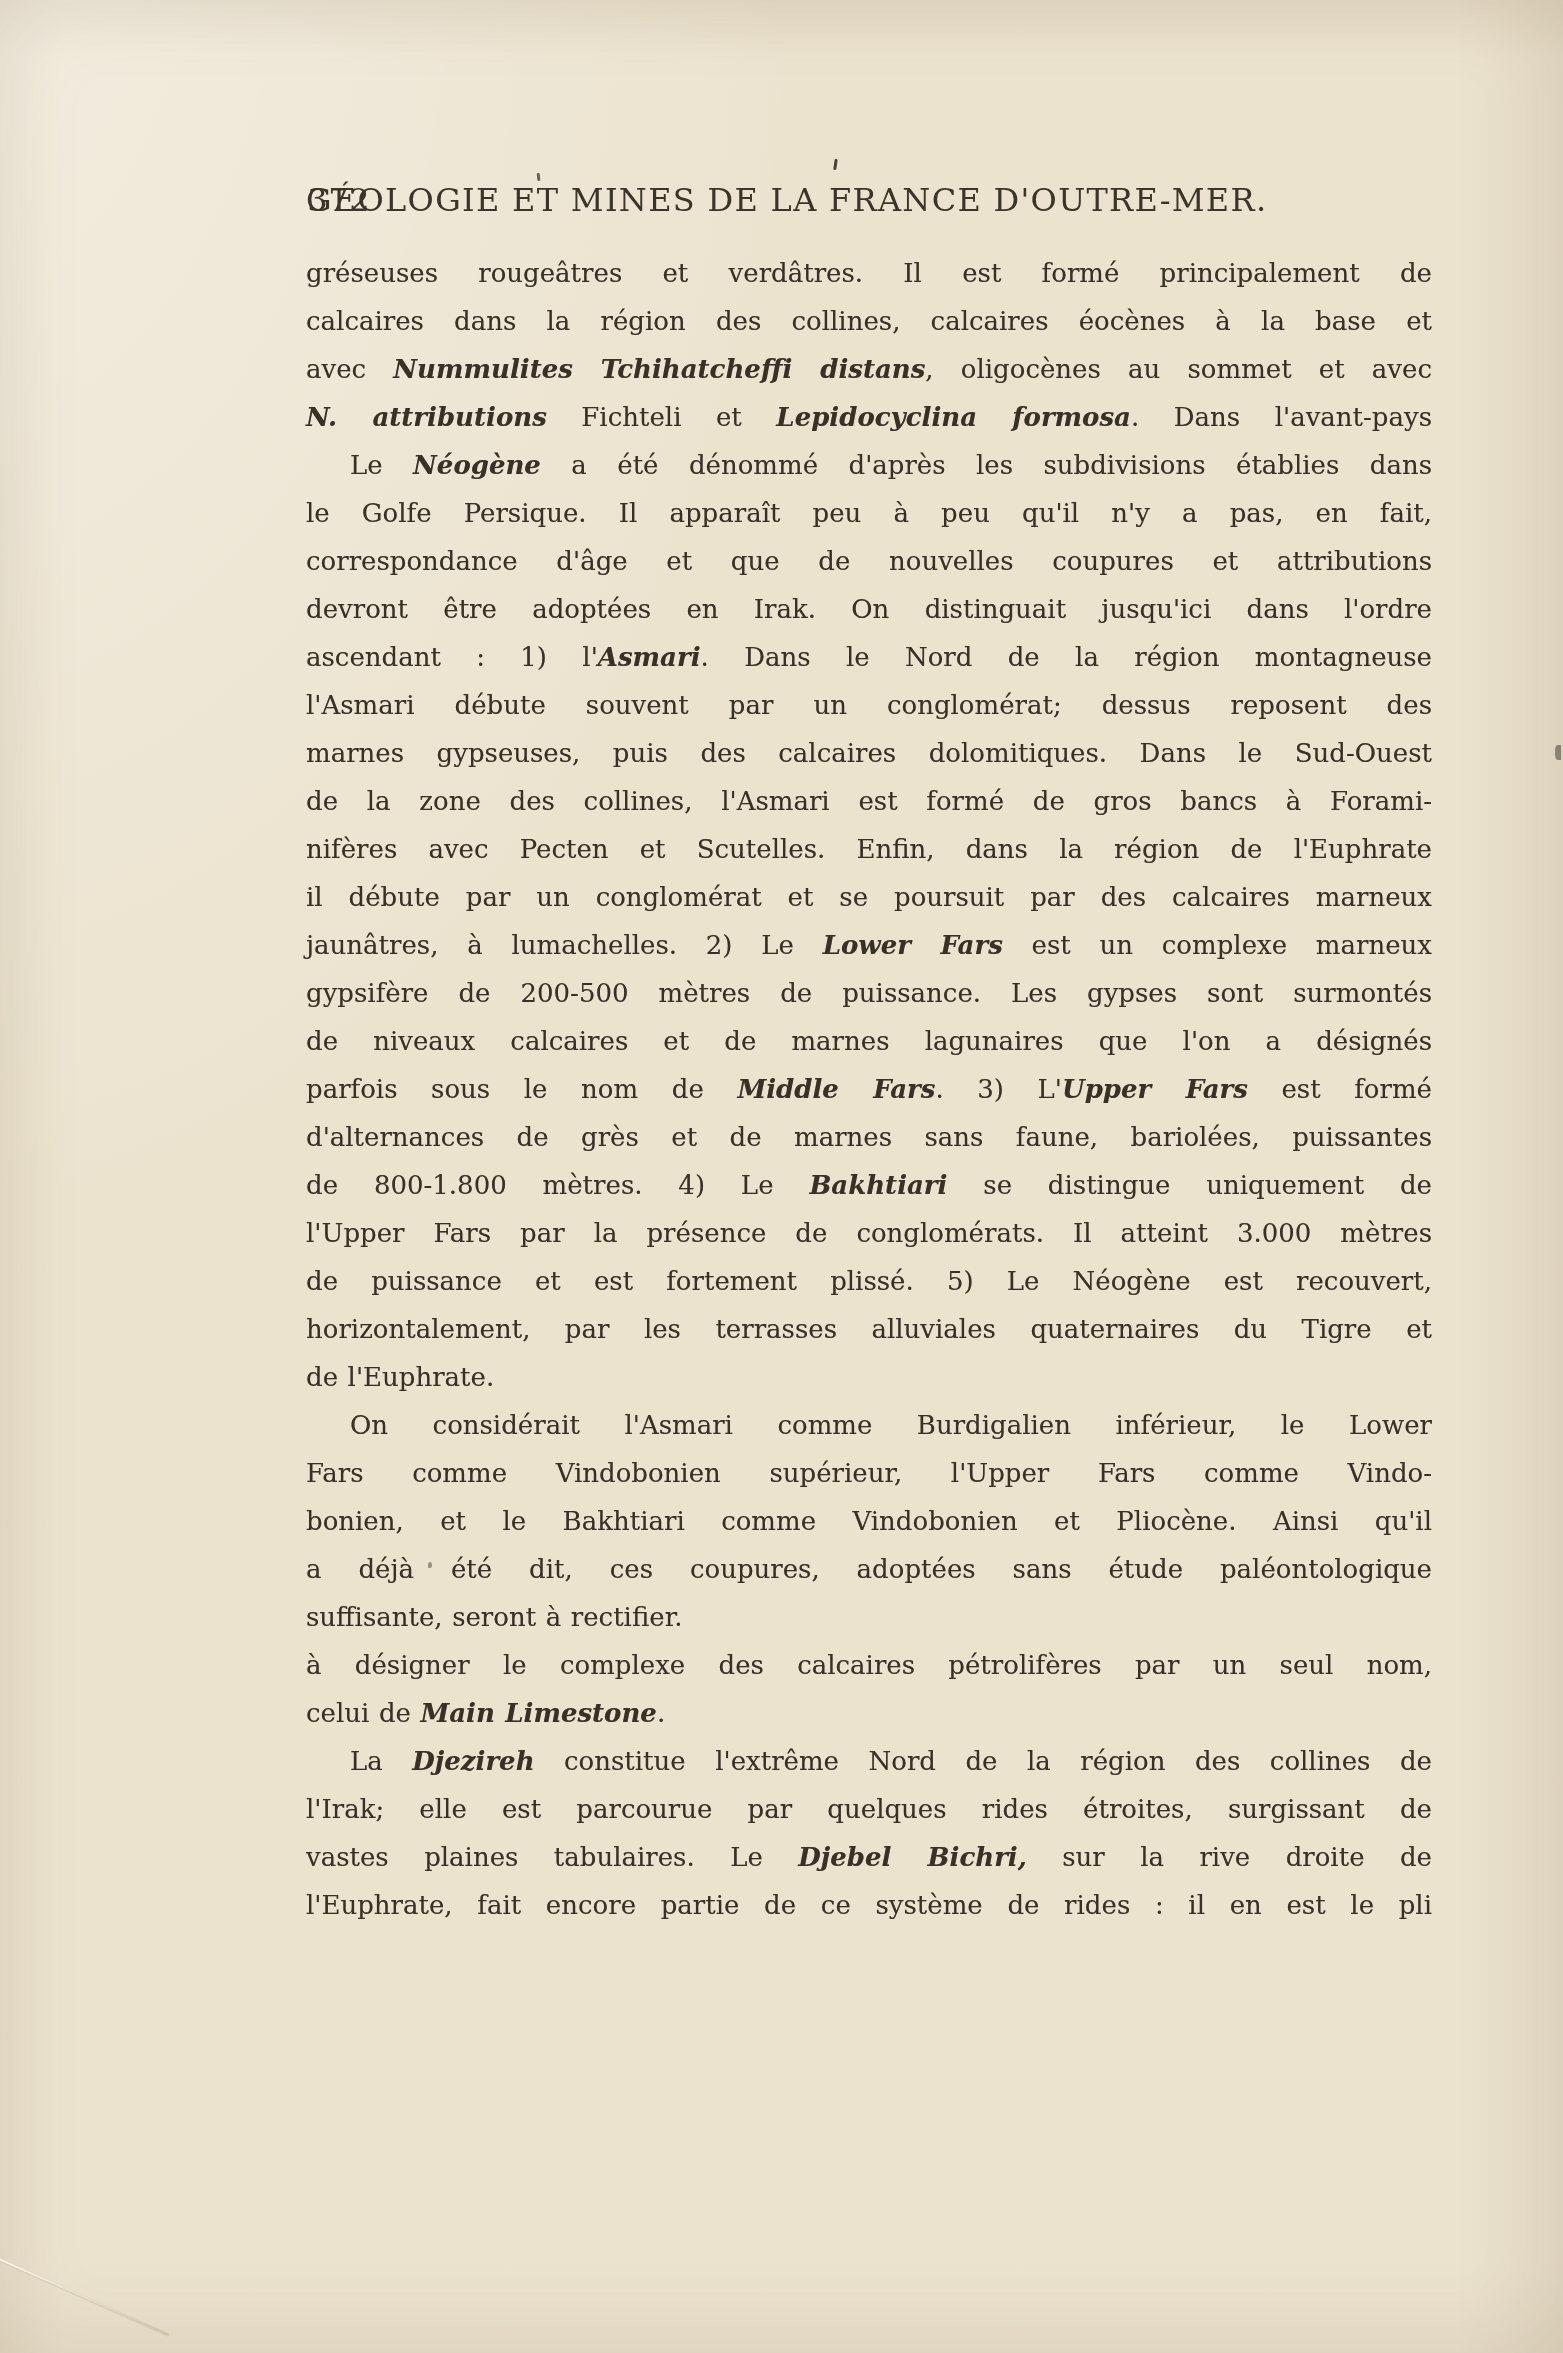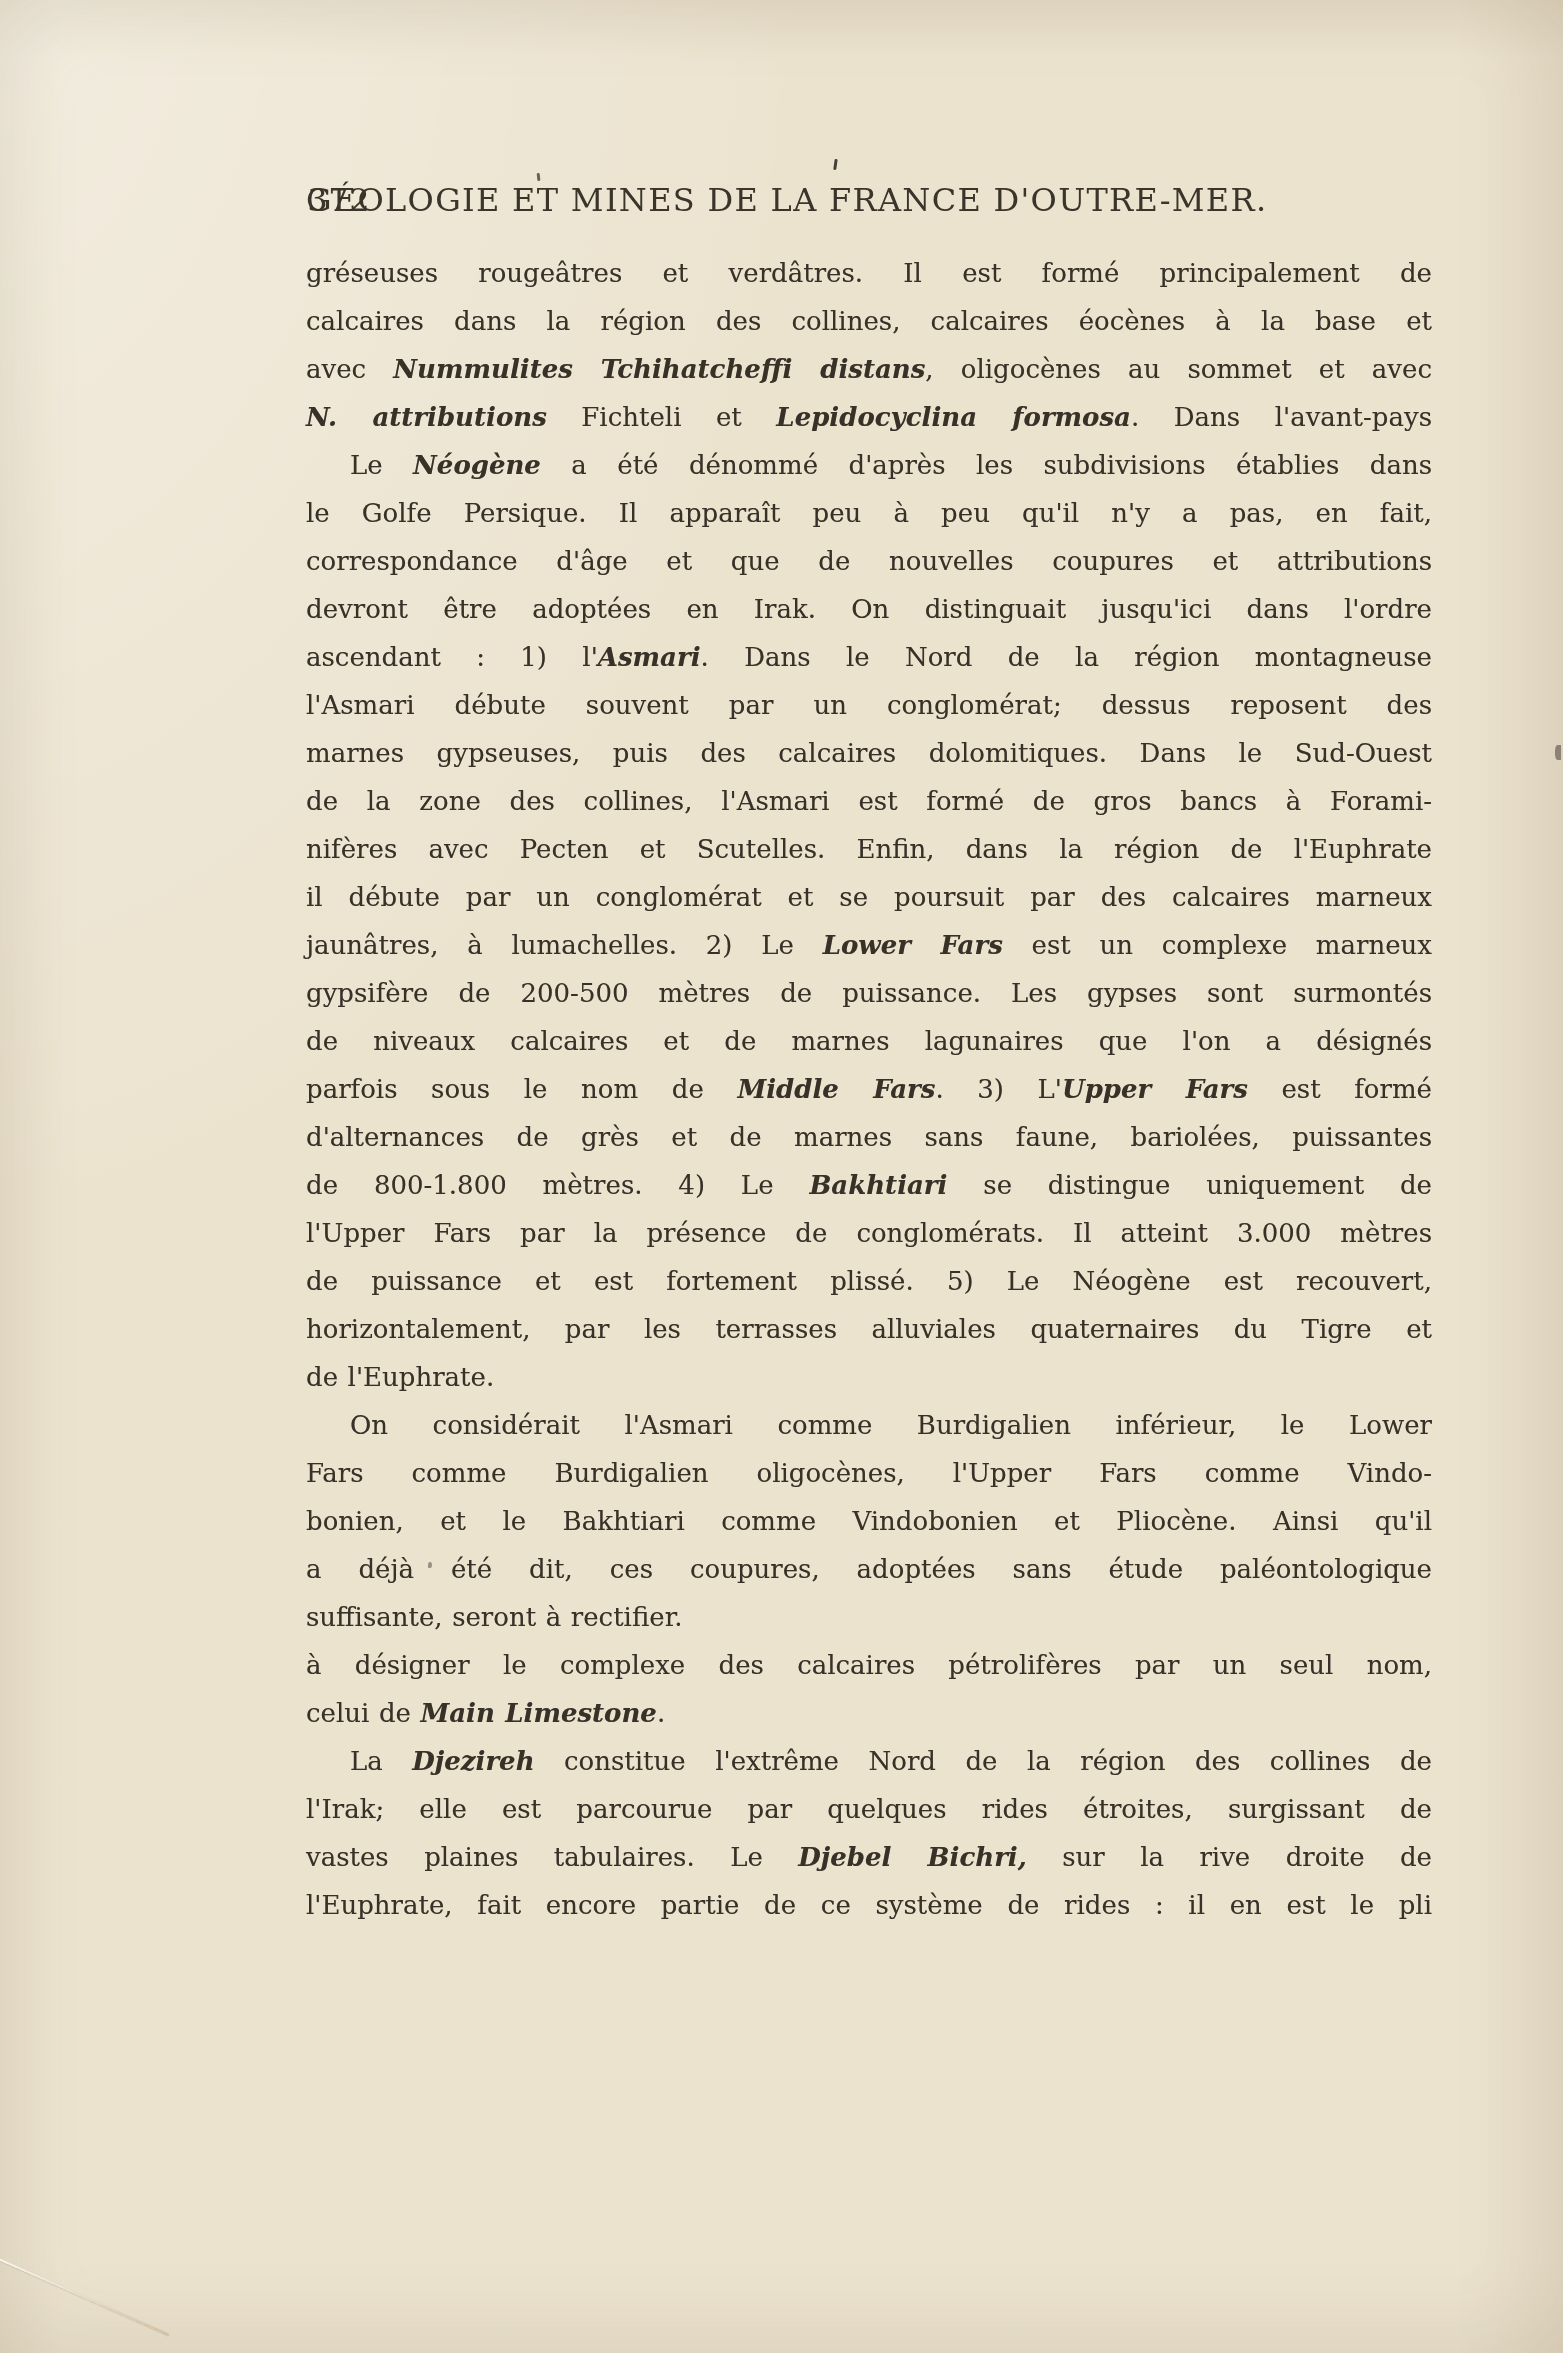--- a/index.html
+++ b/index.html
@@ -89,21 +89,21 @@
       <div class="line"><span>gypsifère de 200-500 mètres de puissance. Les gypses sont surmontés</span></div>
       <div class="line"><span>de niveaux calcaires et de marnes lagunaires que l'on a désignés</span></div>
       <div class="line"><span>parfois sous le nom de </span><em>Middle Fars</em><span>. 3) L'</span><em>Upper Fars</em><span> est formé</span></div>
       <div class="line"><span>d'alternances de grès et de marnes sans faune, bariolées, puissantes</span></div>
       <div class="line"><span>de 800-1.800 mètres. 4) Le </span><em>Bakhtiari</em><span> se distingue uniquement de</span></div>
       <div class="line"><span>l'Upper Fars par la présence de conglomérats. Il atteint 3.000 mètres</span></div>
       <div class="line"><span>de puissance et est fortement plissé. 5) Le Néogène est recouvert,</span></div>
       <div class="line"><span>horizontalement, par les terrasses alluviales quaternaires du Tigre et</span></div>
       <div class="line end"><span>de l'Euphrate.</span></div>
       <div class="line indent"><span>On considérait l'Asmari comme Burdigalien inférieur, le Lower</span></div>
-      <div class="line"><span>Fars comme Burdigalien oligocènes, l'Upper Fars comme Vindo-</span></div>
+      <div class="line"><span>Fars comme Vindobonien supérieur, l'Upper Fars comme Vindo-</span></div>
       <div class="line"><span>bonien, et le Bakhtiari comme Vindobonien et Pliocène. Ainsi qu'il</span></div>
       <div class="line"><span>a déjà été dit, ces coupures, adoptées sans étude paléontologique</span></div>
       <div class="line end"><span>suffisante, seront à rectifier.</span></div>
       <div class="line"><span>à désigner le complexe des calcaires pétrolifères par un seul nom,</span></div>
       <div class="line end"><span>celui de </span><em>Main Limestone</em><span>.</span></div>
       <div class="line indent"><span>La </span><em>Djezireh</em><span> constitue l'extrême Nord de la région des collines de</span></div>
       <div class="line"><span>l'Irak; elle est parcourue par quelques rides étroites, surgissant de</span></div>
       <div class="line"><span>vastes plaines tabulaires. Le </span><em>Djebel Bichri,</em><span> sur la rive droite de</span></div>
       <div class="line"><span>l'Euphrate, fait encore partie de ce système de rides : il en est le pli</span></div>
     </div>

